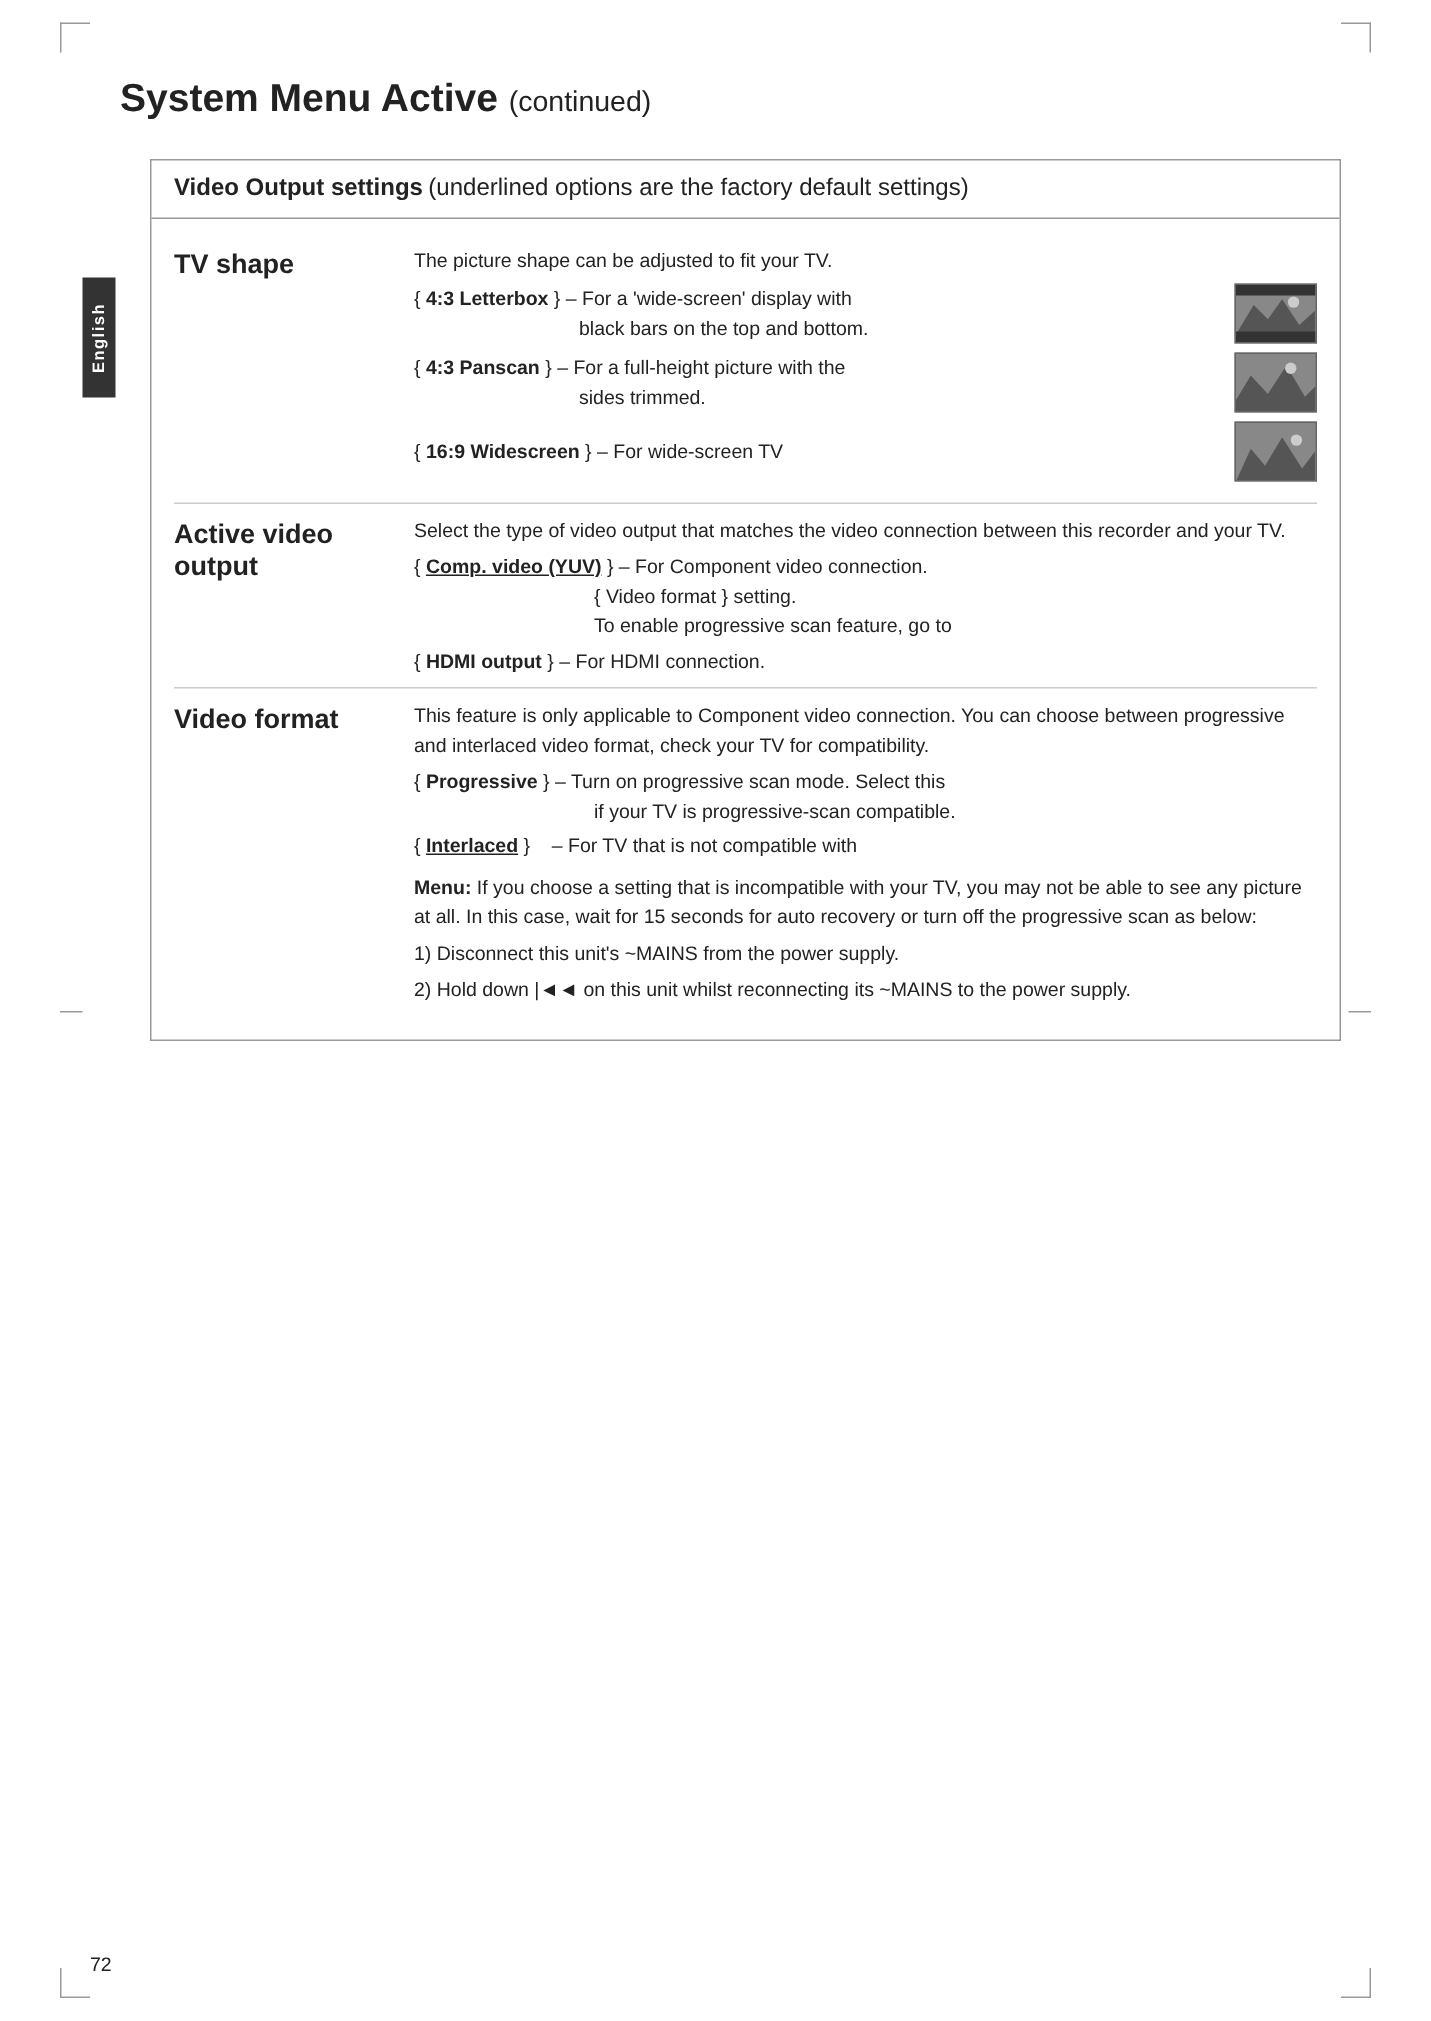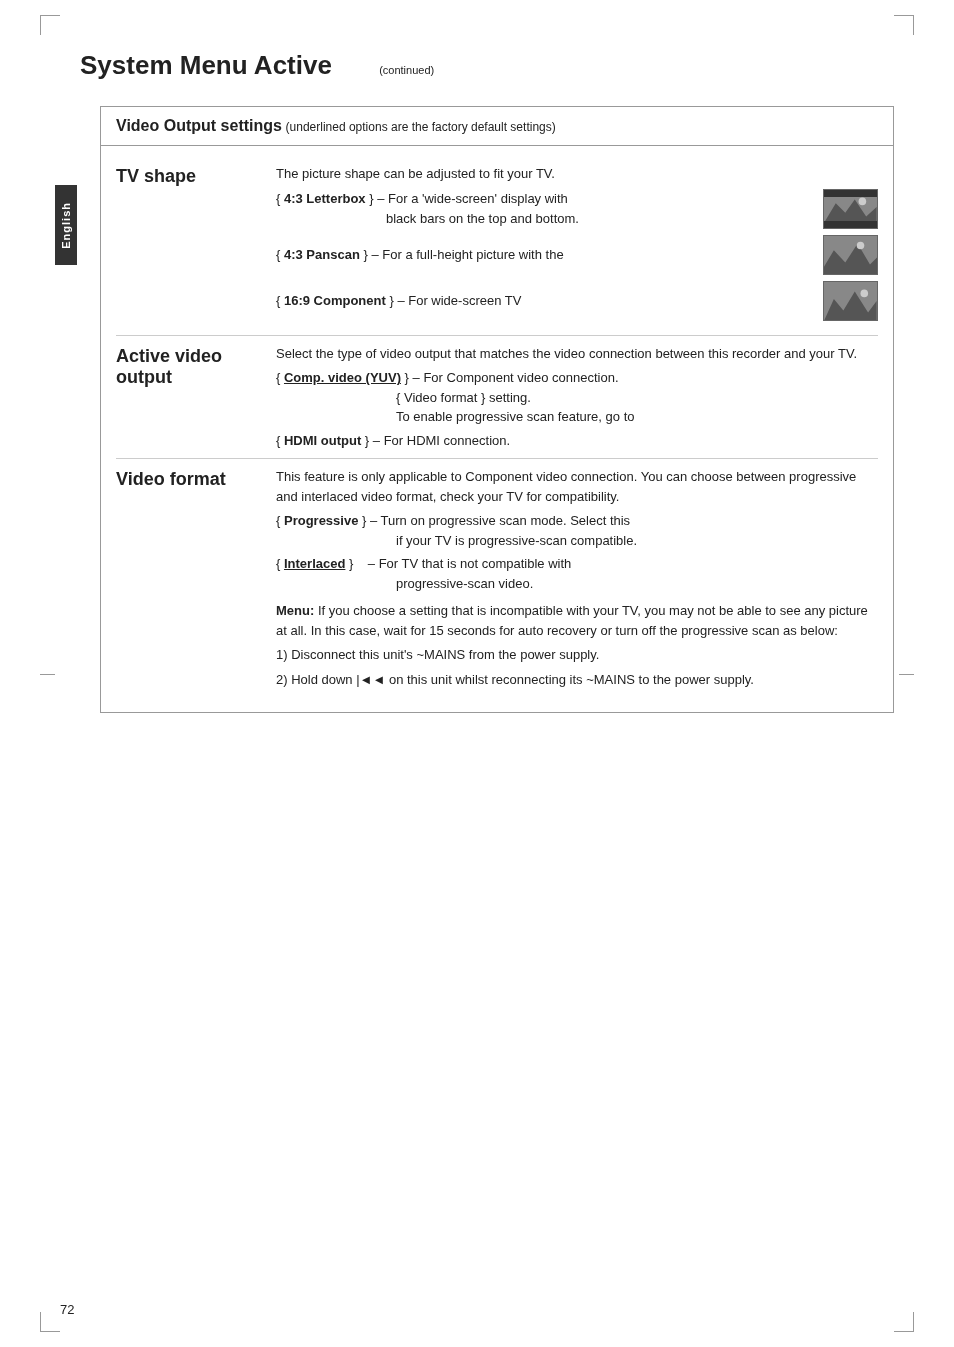--- a/index.html
+++ b/index.html
@@ -74,43 +74,42 @@
     }
 
     
     .page-title {
       font-size: 26px;
       font-weight: bold;
       margin-bottom: 25px;
       padding-top: 10px;
     }
     .page-title .continued {
-      font-size: 11px;
+      font-size: 19px;
       font-weight: normal;
-      margin-left: 40px;
     }
 
     
     .content-box {
       border: 1px solid #999;
       padding: 0;
       margin-left: 20px;
     }
 
     
     .section-header {
       padding: 10px 15px;
       border-bottom: 1px solid #999;
     }
     .section-header .title {
       font-size: 16px;
       font-weight: bold;
     }
     .section-header .subtitle {
-      font-size: 12px;
+      font-size: 16px;
       font-weight: normal;
     }
 
     
     .settings-table {
       width: 100%;
       padding: 10px 0;
     }
 
     .settings-row {
@@ -263,33 +262,34 @@
                 <rect x="0" y="6" width="55" height="28" fill="#888"></rect>
                 <polygon points="0,34 12,14 22,24 32,10 44,28 55,18 55,34" fill="#555"></polygon>
                 <circle cx="40" cy="12" r="4" fill="#ccc"></circle>
               </svg>
             </div>
           </div>
 
           <div class="tv-image-row">
             <div style="flex:1;">
               <span class="option-brace">{ </span><span class="option-bold">4:3 Panscan</span><span class="option-brace"> } </span><span>– </span><span>For a full-height picture with the</span>
+              <div style="padding-left:110px;">sides trimmed.</div>
             </div>
             <div class="tv-image tv-panscan">
               <svg class="tv-mountain" viewBox="0 0 55 40">
                 <rect x="0" y="0" width="55" height="40" fill="#888"></rect>
                 <polygon points="-5,40 10,15 22,28 35,8 48,30 60,18 60,40" fill="#555"></polygon>
                 <circle cx="38" cy="10" r="4" fill="#ccc"></circle>
               </svg>
             </div>
           </div>
 
           <div class="tv-image-row">
             <div style="flex:1;">
-              <span class="option-brace">{ </span><span class="option-bold">16:9 Component</span><span class="option-brace"> } </span><span>– </span><span>For wide-screen TV</span>
+              <span class="option-brace">{ </span><span class="option-bold">16:9 Widescreen</span><span class="option-brace"> } </span><span>– </span><span>For wide-screen TV</span>
             </div>
             <div class="tv-image tv-widescreen">
               <svg class="tv-mountain" viewBox="0 0 55 40">
                 <rect x="0" y="0" width="55" height="40" fill="#888"></rect>
                 <polygon points="0,40 10,18 20,30 32,10 46,32 55,20 55,40" fill="#555"></polygon>
                 <circle cx="42" cy="12" r="4" fill="#ccc"></circle>
               </svg>
             </div>
           </div>
 
@@ -322,21 +322,20 @@
         <div class="settings-content">
           <p>This feature is only applicable to Component video connection. You can choose between progressive and interlaced video format, check your TV for compatibility.</p>
 
           <div style="margin-bottom:4px;">
             <span class="option-brace">{ </span><span class="option-bold">Progressive</span><span class="option-brace"> } </span><span>– Turn on progressive scan mode.  Select this</span>
             <div style="padding-left:120px;">if your TV is progressive-scan compatible.</div>
           </div>
 
           <div style="margin-bottom:8px;">
             <span class="option-brace">{ </span><span style="text-decoration:underline;font-weight:bold;">Interlaced</span><span class="option-brace"> } </span><span>&nbsp;&nbsp;&nbsp;</span><span>– For TV that is not compatible with</span>
-            <div style="padding-left:120px;">progressive-scan video.</div>
           </div>
 
           <div class="note-text">
             <p><span class="note-bold">Menu:</span>  <span>If you choose a setting that is incompatible with your TV, you may not be able to see any picture at all.  In this case, wait for 15 seconds for auto recovery or turn off the progressive scan as below:</span></p>
             <p style="margin-top:5px;">1)  Disconnect this unit's ~MAINS from the power supply.</p>
             <p>2)  Hold down |◄◄ on this unit whilst reconnecting its ~MAINS to the power supply.</p>
           </div>
 
         </div>
       </div>

